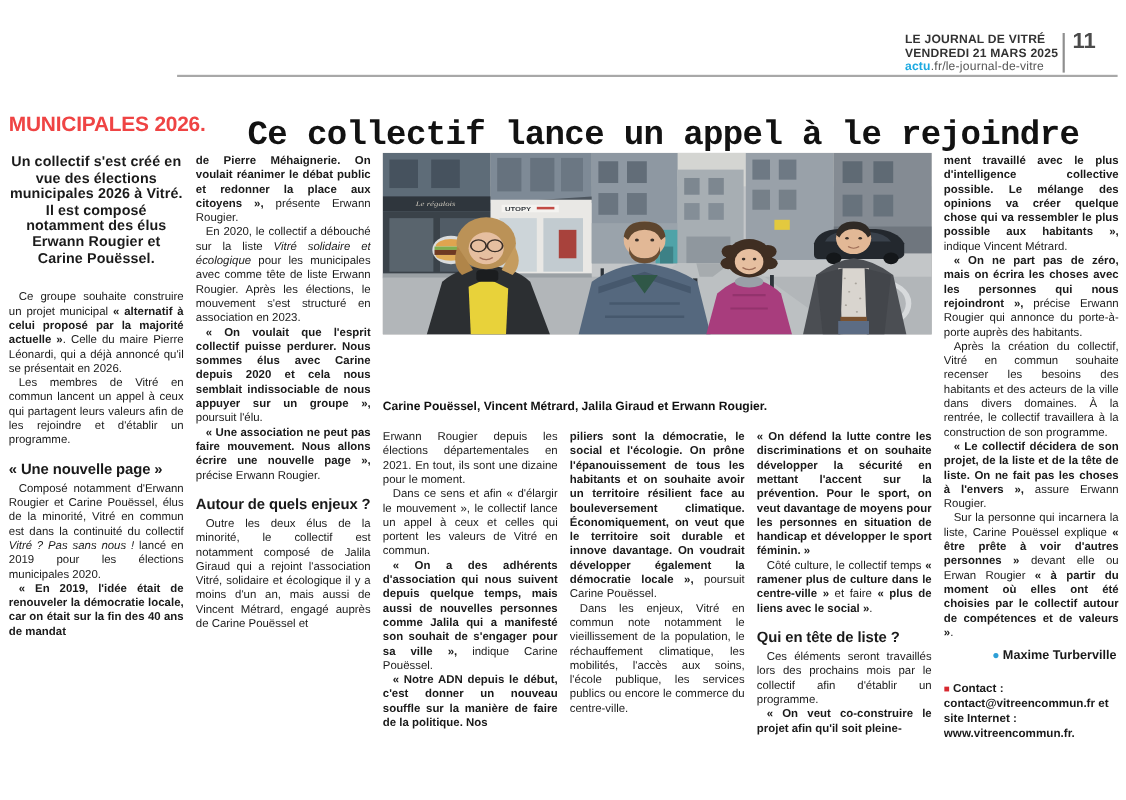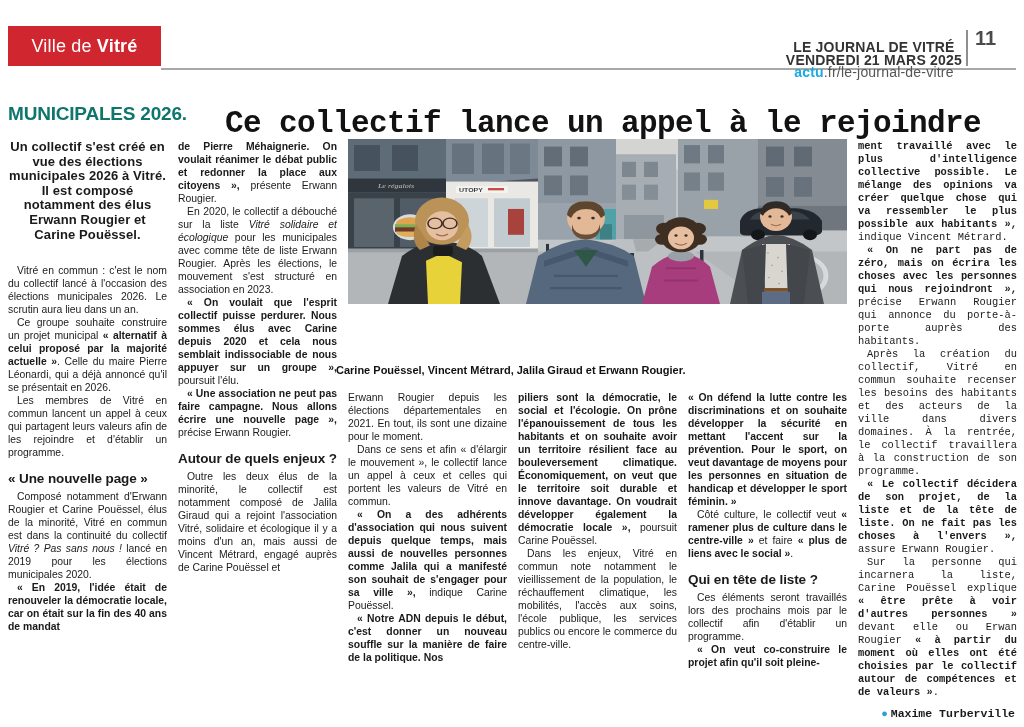--- a/index.html
+++ b/index.html
@@ -11,44 +11,44 @@
   }
   
   .banner {
     position:absolute; left:8px; top:26px; width:153px; height:40px;
     background:#cf2630; color:#fff; display:flex; align-items:center; justify-content:center;
     font-size:18px; letter-spacing:.2px; white-space:nowrap;
   }
   .banner .city { font-weight:bold; margin-left:5px; }
   .header-rule { position:absolute; left:161px; top:68px; width:855px; height:2px; background:#a8a8a8; }
   .masthead {
-    position:absolute; top:41px; right:62px; text-align:center;
-    font-size:14px; font-weight:bold; line-height:12.5px; color:#333; letter-spacing:.2px;
+    position:absolute; top:30px; right:62px; text-align:left;
+    font-size:11px; font-weight:bold; line-height:12.5px; color:#333; letter-spacing:.2px;
   }
   .masthead .site-prefix { color:#1ba9e1; }
   .masthead .site-rest { font-weight:normal; color:#555; }
   .mast-divider { position:absolute; top:30px; left:966px; width:2px; height:36px; background:#8f8f8f; }
   .page-number { position:absolute; left:975px; top:27px; font-size:20px; font-weight:bold; color:#4b4b4b; }
   
   .kicker {
     position:absolute; left:8px; top:103px;
-    color:#0f766e; font-weight:bold; font-size:19px; letter-spacing:-.2px; white-space:nowrap;
+    color:#ef4444; font-weight:bold; font-size:19px; letter-spacing:-.2px; white-space:nowrap;
   }
   .headline {
     position:absolute; left:209px; top:90px; width:810px;
     font-size:31px; font-weight:bold; letter-spacing:-.6px; color:#121212; white-space:nowrap;
   }
   
   .col { position:absolute; width:159px; overflow:hidden; }
   .col-1 { left:8px;   top:140px; height:587px; }
   .col-2 { left:178px; top:140px; height:587px; }
   .col-3 { left:348px; top:391px; height:336px; }
   .col-4 { left:518px; top:391px; height:336px; }
   .col-5 { left:688px; top:391px; height:336px; }
-  .col-6 { left:858px; top:140px; height:587px;font-family:Liberation Mono, monospace; }
+  .col-6 { left:858px; top:140px; height:587px; }
   .col p {
     margin:0; font-size:10.4px; line-height:13px; text-align:justify;
     text-indent:9px; hyphens:auto; -webkit-hyphens:auto; word-break:normal;
   }
   .col p.noindent { text-indent:0; }
   .col p.lead {
     font-size:13px; line-height:14.6px; font-weight:bold; text-align:center;
     text-indent:0; margin-bottom:22px; letter-spacing:.1px;
   }
   .col h2 {
@@ -57,33 +57,29 @@
   .seg-b { font-weight:bold; }
   .seg-i { font-style:italic; }
   .byline { margin:8px 2px 0 0; text-align:right; font-weight:bold; font-size:11.5px; }
   .byline .dot { color:#2e9fd6; margin-right:3px; font-size:11px; }
   .contact { margin-top:18px; font-weight:bold; font-size:10.6px; line-height:13.5px; text-align:left; word-break:break-word; }
   .contact .sq { color:#d7282f; margin-right:3px; font-size:9px; }
   
   .photo { position:absolute; left:348px; top:139px; width:499px; height:165px; background:#a3a3a3; }
   .photo svg { display:block; width:100%; height:100%; }
   .caption {
-    position:absolute; left:336px; top:364px; width:499px;
+    position:absolute; left:348px; top:364px; width:499px;
     font-size:11px; font-weight:bold; color:#111;
   }
 </style>
 </head>
 <body>
 
 <div class="page">
 
-  <div class="banner">
-    <span>Ville de</span>
-    <span class="city">Vitré</span>
-  </div>
   <div class="header-rule"></div>
   <div class="masthead">
     <div>LE JOURNAL DE VITRÉ</div>
     <div>VENDREDI 21 MARS 2025</div>
     <div><span class="site-prefix">actu</span><span class="site-rest">.fr/le-journal-de-vitre</span></div>
   </div>
   <div class="mast-divider"></div>
   <div class="page-number">11</div>
 
   <div class="kicker">MUNICIPALES 2026.</div>
@@ -243,48 +239,47 @@
         <circle cx="422" cy="102" r="1.6" fill="#3a2f28"></circle>
         <circle cx="434" cy="102" r="1.6" fill="#3a2f28"></circle>
         <path d="M423 112 q 5 4 10 0" fill="none" stroke="#9c6b55" stroke-width="1.4"></path>
       </g>
     </svg>
   </div>
   <div class="caption">Carine Pouëssel, Vincent Métrard, Jalila Giraud et Erwann Rougier.</div>
 
   <div class="col col-1">
       <p class="lead">Un collectif s'est créé en vue des élections municipales 2026 à Vitré. Il est composé notamment des élus Erwann Rougier et Carine Pouëssel.</p>
-      <p><span>Vitré en commun : c'est le nom du collectif lancé à l'occasion des élections municipales 2026. Le scrutin aura lieu dans un an.</span></p>
       <p><span>Ce groupe souhaite construire un projet municipal </span><span class="seg-b">« alternatif à celui proposé par la majorité actuelle »</span><span>. Celle du maire Pierre Léonardi, qui a déjà annoncé qu'il se présentait en 2026.</span></p>
       <p><span>Les membres de Vitré en commun lancent un appel à ceux qui partagent leurs valeurs afin de les rejoindre et d'établir un programme.</span></p>
       <h2>« Une nouvelle page »</h2>
       <p><span>Composé notamment d'Erwann Rougier et Carine Pouëssel, élus de la minorité, Vitré en commun est dans la continuité du collectif </span><span class="seg-i">Vitré ? Pas sans nous !</span><span> lancé en 2019 pour les élections municipales 2020.</span></p>
       <p><span class="seg-b">« En 2019, l'idée était de renouveler la démocratie locale, car on était sur la fin des 40 ans de mandat</span></p>
     </div>
   <div class="col col-2">
       <p class="noindent"><span class="seg-b">de Pierre Méhaignerie. On voulait réanimer le débat public et redonner la place aux citoyens »,</span><span> présente Erwann Rougier.</span></p>
       <p><span>En 2020, le collectif a débouché sur la liste </span><span class="seg-i">Vitré solidaire et écologique</span><span> pour les municipales avec comme tête de liste Erwann Rougier. Après les élections, le mouvement s'est structuré en association en 2023.</span></p>
       <p><span class="seg-b">« On voulait que l'esprit collectif puisse perdurer. Nous sommes élus avec Carine depuis 2020 et cela nous semblait indissociable de nous appuyer sur un groupe »,</span><span> poursuit l'élu.</span></p>
-      <p><span class="seg-b">« Une association ne peut pas faire campagne. Nous allons écrire une nouvelle page »,</span><span> précise Erwann Rougier.</span></p>
+      <p><span class="seg-b">« Une association ne peut pas faire mouvement. Nous allons écrire une nouvelle page »,</span><span> précise Erwann Rougier.</span></p>
       <h2>Autour de quels enjeux ?</h2>
       <p><span>Outre les deux élus de la minorité, le collectif est notamment composé de Jalila Giraud qui a rejoint l'association Vitré, solidaire et écologique il y a moins d'un an, mais aussi de Vincent Métrard, engagé auprès de Carine Pouëssel et</span></p>
     </div>
   <div class="col col-3">
       <p class="noindent"><span>Erwann Rougier depuis les élections départementales en 2021. En tout, ils sont une dizaine pour le moment.</span></p>
       <p><span>Dans ce sens et afin « d'élargir le mouvement », le collectif lance un appel à ceux et celles qui portent les valeurs de Vitré en commun.</span></p>
       <p><span class="seg-b">« On a des adhérents d'association qui nous suivent depuis quelque temps, mais aussi de nouvelles personnes comme Jalila qui a manifesté son souhait de s'engager pour sa ville »,</span><span> indique Carine Pouëssel.</span></p>
       <p><span class="seg-b">« Notre ADN depuis le début, c'est donner un nouveau souffle sur la manière de faire de la politique. Nos</span></p>
     </div>
   <div class="col col-4">
       <p class="noindent"><span class="seg-b">piliers sont la démocratie, le social et l'écologie. On prône l'épanouissement de tous les habitants et on souhaite avoir un territoire résilient face au bouleversement climatique. Économiquement, on veut que le territoire soit durable et innove davantage. On voudrait développer également la démocratie locale »,</span><span> poursuit Carine Pouëssel.</span></p>
       <p><span>Dans les enjeux, Vitré en commun note notamment le vieillissement de la population, le réchauffement climatique, les mobilités, l'accès aux soins, l'école publique, les services publics ou encore le commerce du centre-ville.</span></p>
     </div>
   <div class="col col-5">
       <p class="noindent"><span class="seg-b">« On défend la lutte contre les discriminations et on souhaite développer la sécurité en mettant l'accent sur la prévention. Pour le sport, on veut davantage de moyens pour les personnes en situation de handicap et développer le sport féminin. »</span></p>
-      <p><span>Côté culture, le collectif veut </span><span class="seg-b">« ramener plus de culture dans le centre-ville »</span><span> et faire </span><span class="seg-b">« plus de liens avec le social »</span><span>.</span></p>
+      <p><span>Côté culture, le collectif temps </span><span class="seg-b">« ramener plus de culture dans le centre-ville »</span><span> et faire </span><span class="seg-b">« plus de liens avec le social »</span><span>.</span></p>
       <h2>Qui en tête de liste ?</h2>
       <p><span>Ces éléments seront travaillés lors des prochains mois par le collectif afin d'établir un programme.</span></p>
       <p><span class="seg-b">« On veut co-construire le projet afin qu'il soit pleine-</span></p>
     </div>
   <div class="col col-6">
       <p class="noindent"><span class="seg-b">ment travaillé avec le plus d'intelligence collective possible. Le mélange des opinions va créer quelque chose qui va ressembler le plus possible aux habitants »,</span><span> indique Vincent Métrard.</span></p>
       <p><span class="seg-b">« On ne part pas de zéro, mais on écrira les choses avec les personnes qui nous rejoindront »,</span><span> précise Erwann Rougier qui annonce du porte-à-porte auprès des habitants.</span></p>
       <p><span>Après la création du collectif, Vitré en commun souhaite recenser les besoins des habitants et des acteurs de la ville dans divers domaines. À la rentrée, le collectif travaillera à la construction de son programme.</span></p>
       <p><span class="seg-b">« Le collectif décidera de son projet, de la liste et de la tête de liste. On ne fait pas les choses à l'envers »,</span><span> assure Erwann Rougier.</span></p>
       <p><span>Sur la personne qui incarnera la liste, Carine Pouëssel explique </span><span class="seg-b">« être prête à voir d'autres personnes »</span><span> devant elle ou Erwan Rougier </span><span class="seg-b">« à partir du moment où elles ont été choisies par le collectif autour de compétences et de valeurs »</span><span>.</span></p>

